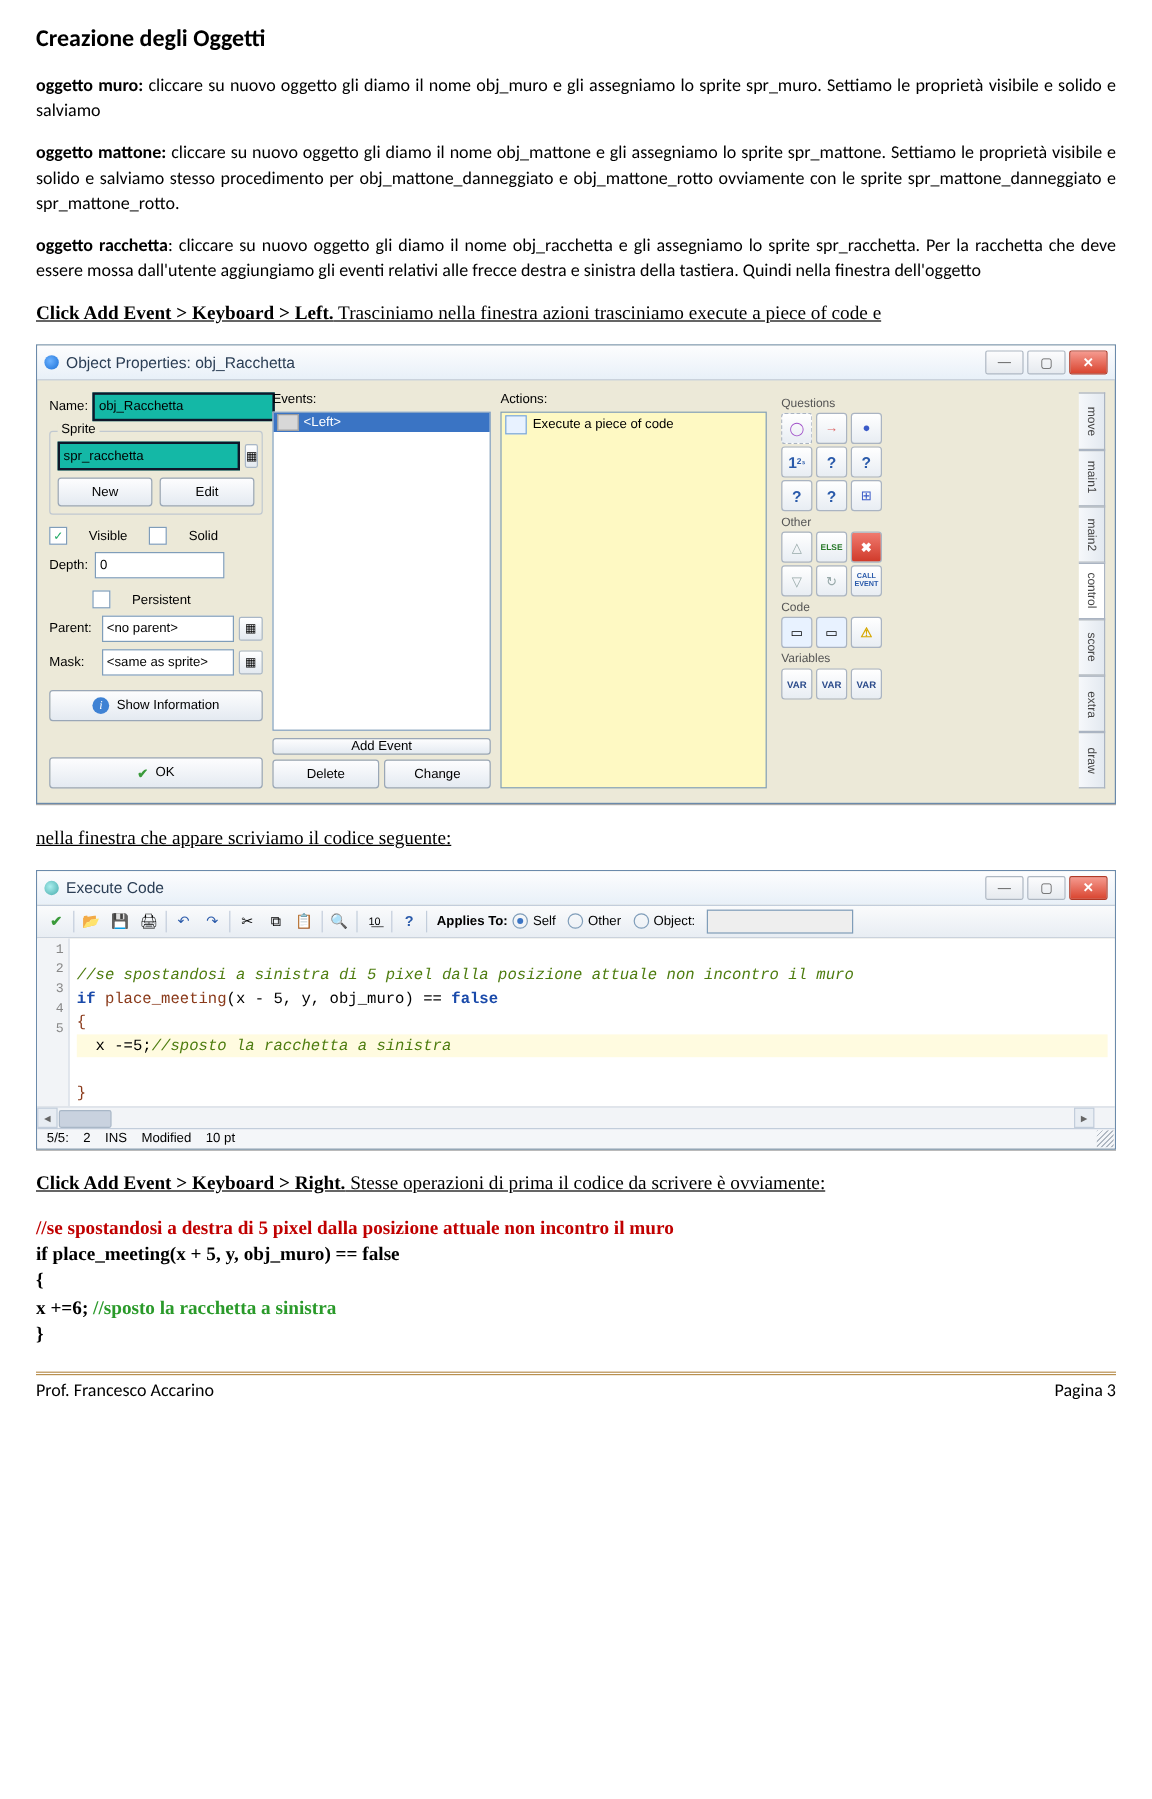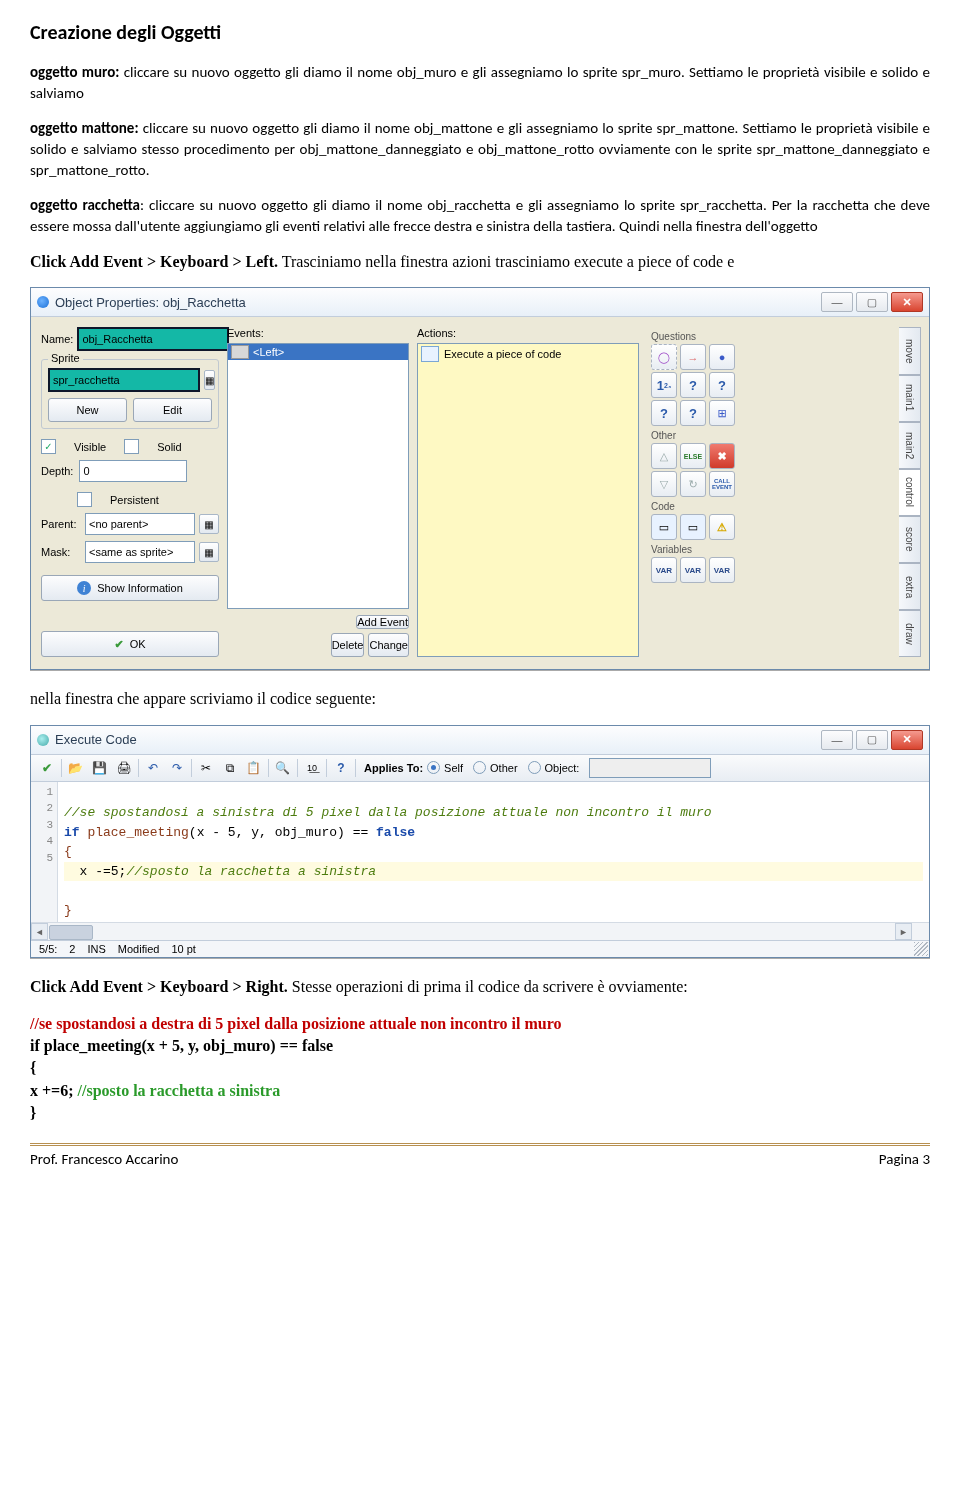--- a/index.html
+++ b/index.html
@@ -1,19 +1,19 @@
 <!DOCTYPE html>
 <html><head>
 <meta charset="utf-8">
 <style>
   body { margin: 0; padding: 0; font-family: Calibri, Arial, sans-serif; background: #fff; color: #000; }
   .page { width: 900px; margin: 0 auto; padding: 20px 30px; }
   h1 { font-size: 20px; font-weight: bold; margin: 0 0 18px 0; }
   p { font-size: 15px; line-height: 1.4; margin: 0 0 14px 0; text-align: justify; }
-  .serif { font-family: "Times New Roman", Times, serif; font-size: 16px; }
+  .serif { font-family: "Times New Roman", Times, serif; font-size: 16px; text-decoration: underline; }
   .bold { font-weight: bold; }
 
   
   .dlg { border: 1px solid #6b8aab; background: #ece9d8; font-family: Tahoma, Arial, sans-serif; font-size: 12px; margin: 8px 0 18px 0; box-shadow: 0 1px 0 #aaa; }
   .titlebar { display: flex; align-items: center; background: linear-gradient(to bottom, #fdfdfe, #e8f0f8); border-bottom: 1px solid #c2cddb; padding: 4px 6px; }
   .titlebar-icon { width: 12px; height: 12px; border-radius: 50%; background: radial-gradient(circle at 40% 40%, #6cb2ff, #1a6fd6); margin-right: 6px; }
   .titlebar-text { flex: 1; color: #2b3e55; font-size: 13px; }
   .winbtns { display: flex; gap: 3px; }
   .winbtn { width: 30px; height: 18px; border: 1px solid #aeb7c2; border-radius: 2px; background: linear-gradient(#fcfcfd,#e6eaef); display: flex; align-items: center; justify-content: center; font-size: 11px; color: #555; }
   .winbtn.red { background: linear-gradient(#f59a8f,#d94530); color: #fff; border-color: #b13826; }
@@ -34,21 +34,21 @@
   .sel-row { display: flex; align-items: center; gap: 4px; font-size: 11px; }
   .sel-row .sel { flex: 1; height: 18px; border: 1px solid #7f9db9; background: #fff; padding: 1px 3px; font-size: 11px; display: flex; align-items: center; }
   .wide-btn { height: 24px; border: 1px solid #9aa7b7; border-radius: 3px; background: linear-gradient(#fdfdfe,#e4eaf1); font-size: 11px; display: flex; align-items: center; justify-content: center; gap: 6px; }
   .ok-btn .check { color: #3a9a3a; font-weight: bold; }
   .info-i { width: 14px; height: 14px; border-radius: 50%; background: #3f82d4; color: #fff; font-size: 10px; display: flex; align-items: center; justify-content: center; font-style: italic; font-family: Georgia, serif; }
   .col-mid { width: 182px; display: flex; flex-direction: column; }
   .col-mid-hdr { font-size: 11px; margin-bottom: 4px; }
   .listbox { flex: 1; border: 1px solid #7f9db9; background: #fff; }
   .event-item { display: flex; align-items: center; gap: 4px; background: #3a74c4; color: #fff; font-size: 11px; padding: 1px 3px; }
   .kb-icon { width: 16px; height: 12px; background: #d8d8d8; border: 1px solid #999; }
-  .mid-btns { display: flex; flex-direction: column; gap: 4px; margin-top: 6px; align-items: flex-end; }
+  .mid-btns { display: flex; flex-direction: column; gap: 4px; margin-top: 6px; }
   .mid-btns .btn { height: 22px; }
   .mid-btns .row2 { display: flex; gap: 4px; }
   .col-actions { width: 222px; display: flex; flex-direction: column; }
   .actions-list { flex: 1; border: 1px solid #7f9db9; background: #fef9c3; font-size: 11px; }
   .action-item { display: flex; align-items: center; gap: 5px; padding: 2px 3px; }
   .code-icon { width: 16px; height: 14px; background: #e8f2ff; border: 1px solid #7ba7d4; }
   .col-right { flex: 1; display: flex; }
   .act-panel { flex: 1; display: flex; flex-direction: column; gap: 2px; padding: 2px 4px; }
   .grp-hdr { font-size: 10px; color: #555; margin-top: 2px; }
   .icon-row { display: flex; gap: 3px; flex-wrap: wrap; }

